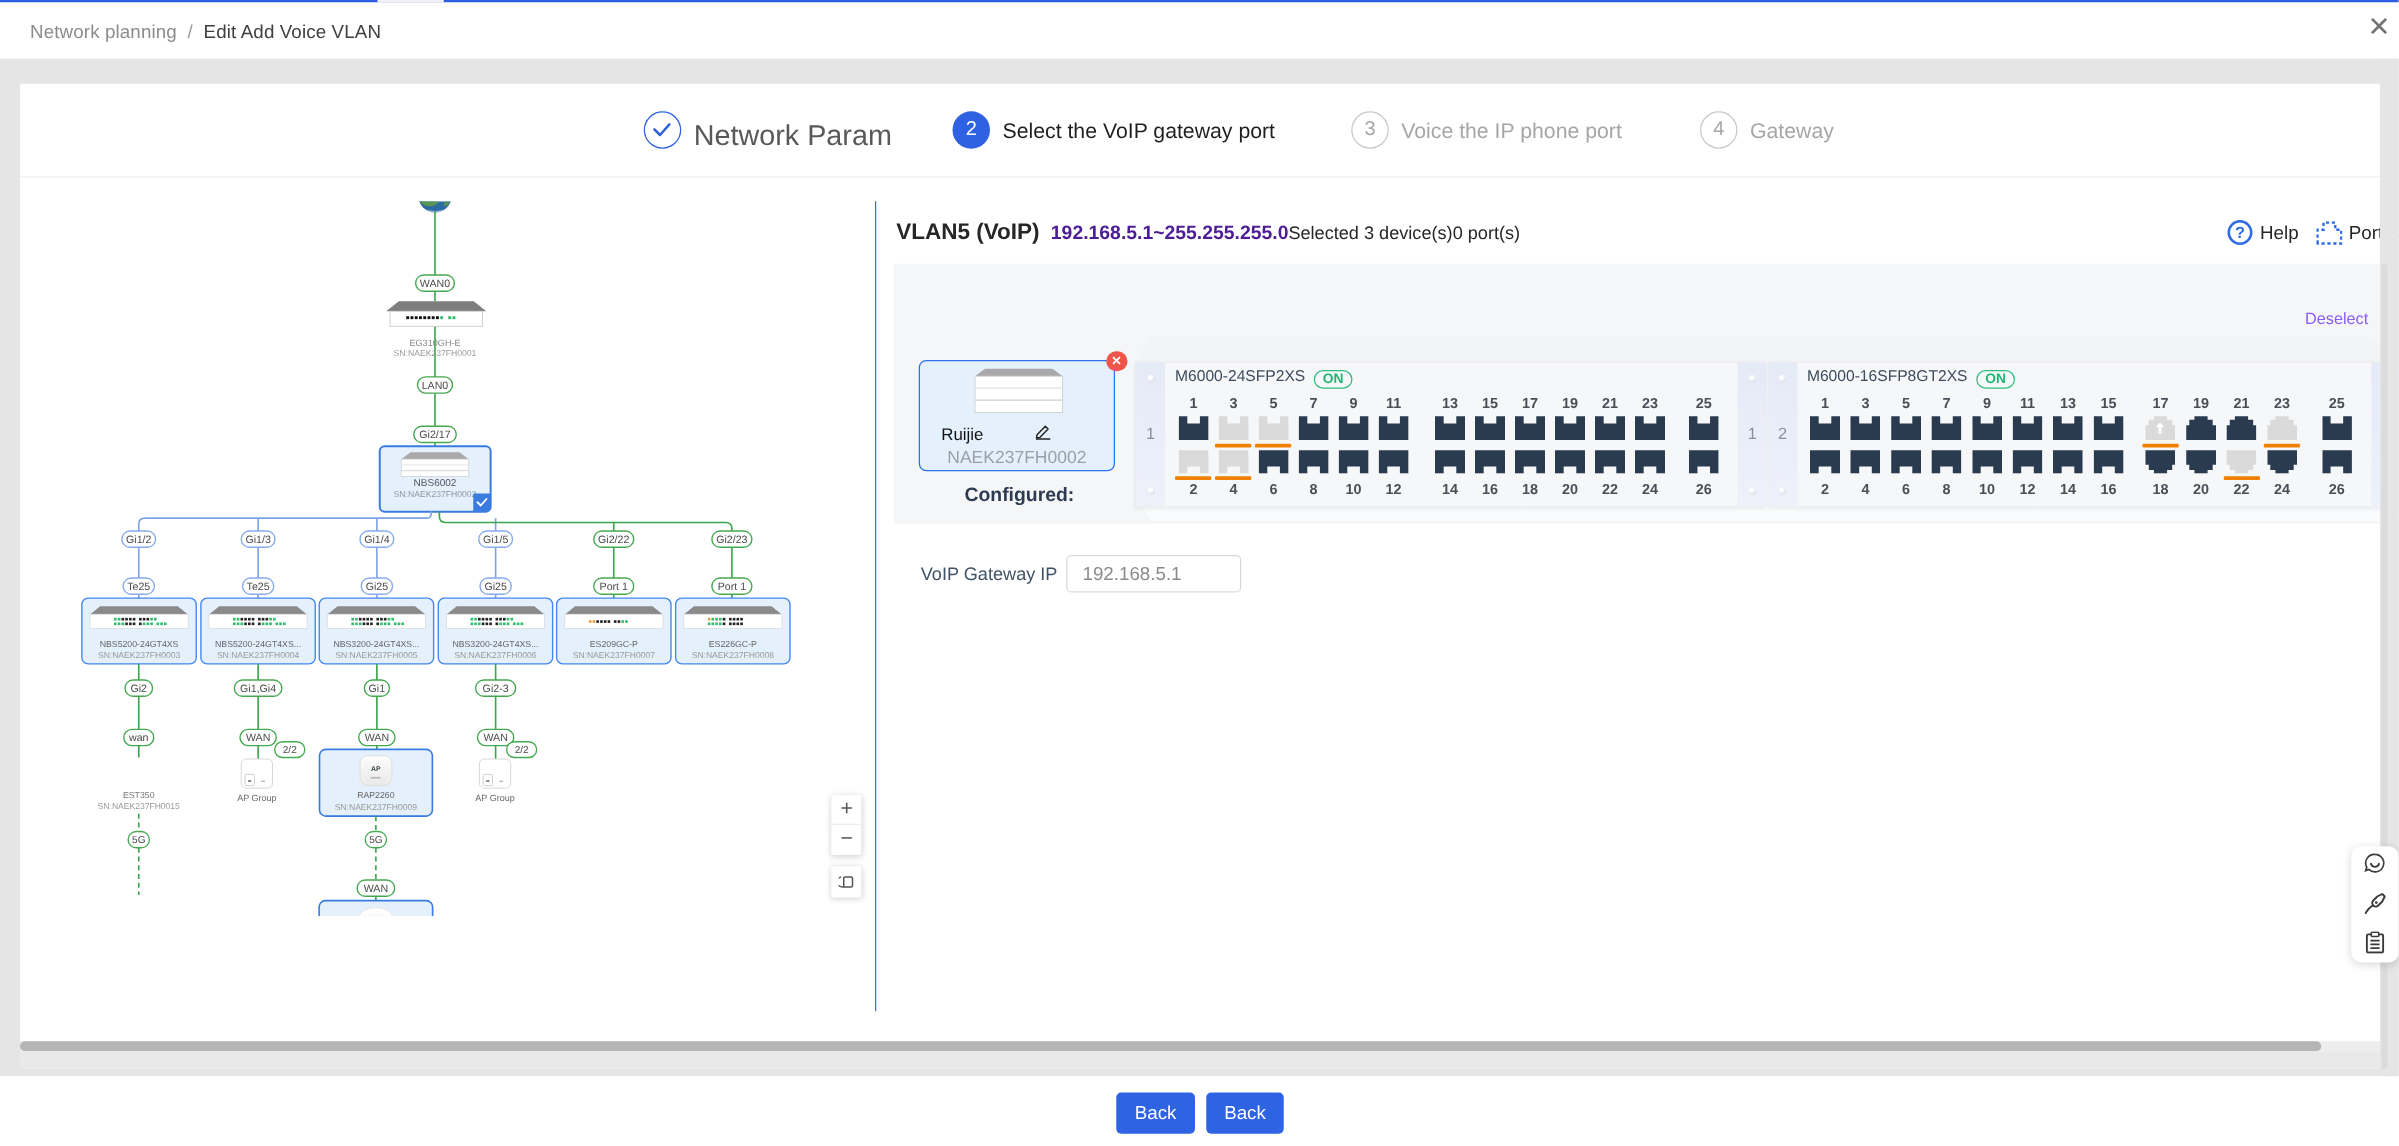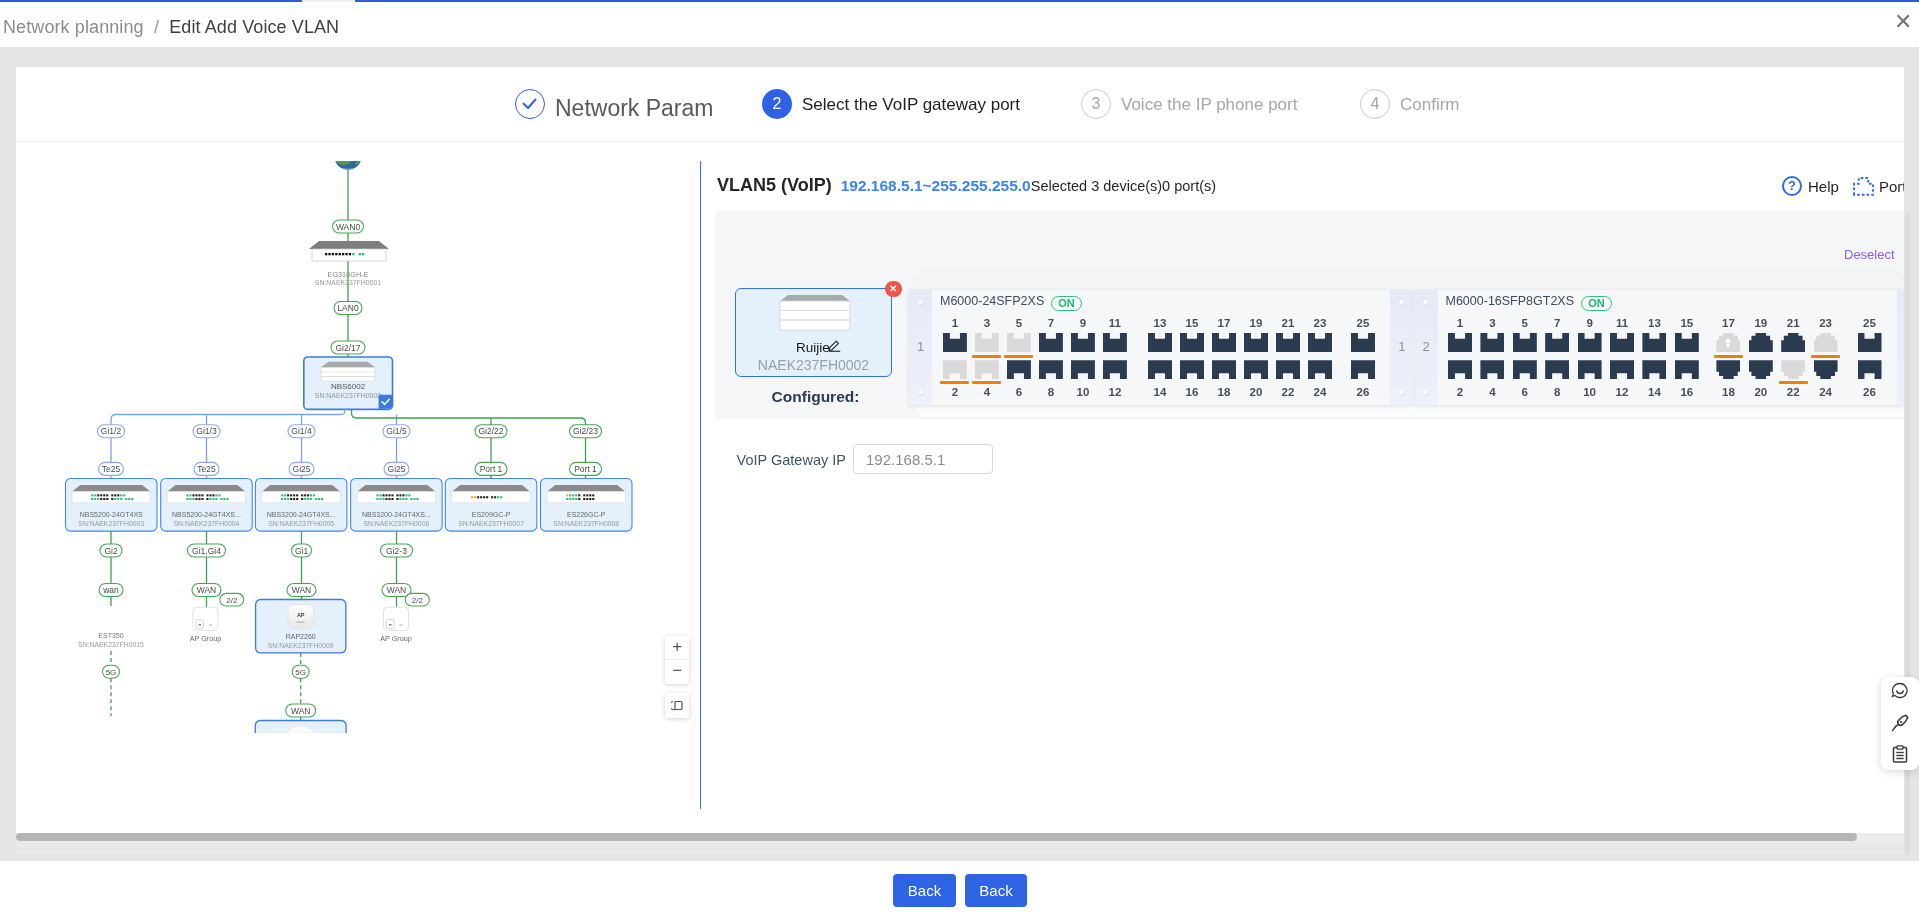--- a/index.html
+++ b/index.html
@@ -5,21 +5,21 @@
 html,body{width:1919px;height:917px;overflow:hidden;background:#fff;
  font-family:"Liberation Sans",sans-serif;position:relative;}
 .abs{position:absolute;}
 </style></head>
 <body>
 
 <div class="abs" style="left:0;top:0;width:1919px;height:2px;background:#2d5ce2;"></div>
 <div class="abs" style="left:302px;top:0;width:53px;height:2px;background:#f1f1f1;"></div>
 
 <div class="abs" style="left:0;top:2px;width:1919px;height:45px;background:#fff;"></div>
-<div class="abs" style="left:3px;top:17px;font-size:18px;letter-spacing:0.1px;color:#8c8c8c;">Network planning&nbsp; <span style="color:#999;">/</span>&nbsp; <span style="color:#404040;">Edit Add Voice VLAN</span></div>
+<div class="abs" style="left:24px;top:17px;font-size:15px;letter-spacing:0.1px;color:#8c8c8c;">Network planning&nbsp; <span style="color:#999;">/</span>&nbsp; <span style="color:#404040;">Edit Add Voice VLAN</span></div>
 <div class="abs" style="left:1894px;top:9px;font-size:22px;color:#737373;font-weight:400;">✕</div>
 
 <div class="abs" style="left:0;top:47px;width:1919px;height:814px;background:#e5e5e5;"></div>
 
 <div class="abs" style="left:0;top:861px;width:1919px;height:56px;background:#fff;"></div>
 <div class="abs" style="left:893px;top:874px;width:63px;height:33px;background:#2e63e4;border-radius:4px;color:#fff;font-size:15px;display:flex;align-items:center;justify-content:center;">Back</div>
 <div class="abs" style="left:965px;top:874px;width:62px;height:33px;background:#2e63e4;border-radius:4px;color:#fff;font-size:15px;display:flex;align-items:center;justify-content:center;">Back</div>
 
 <div class="abs" id="card" style="left:16px;top:67px;width:1888px;height:788px;background:#fff;">
 
@@ -27,21 +27,21 @@
  <svg width="27" height="27" viewBox="0 0 27 27" style="position:absolute;left:0;top:0;">
         <path d="M7.5 13.5 L12 18 L19.5 9.5" stroke="#2e62e3" stroke-width="2" fill="none" stroke-linecap="round" stroke-linejoin="round"></path>
       </svg>
 </div>
 <div class="abs" style="left:539px;top:28px;font-size:23px;color:#595959;">Network Param</div>
 <div class="abs" style="left:746px;top:21.5px;width:30px;height:30px;border-radius:50%;background:#2e62e3;color:#fff;font-size:16px;display:flex;align-items:center;justify-content:center;">2</div>
 <div class="abs" style="left:786px;top:28px;font-size:17px;color:#1f1f1f;font-weight:500;">Select the VoIP gateway port</div>
 <div class="abs" style="left:1065px;top:21.5px;width:30px;height:30px;border-radius:50%;border:1.5px solid #c9c9c9;background:#fff;color:#a6a6a6;font-size:16px;display:flex;align-items:center;justify-content:center;">3</div>
 <div class="abs" style="left:1105px;top:28px;font-size:17px;color:#a6a6a6;">Voice the IP phone port</div>
 <div class="abs" style="left:1344px;top:21.5px;width:30px;height:30px;border-radius:50%;border:1.5px solid #c9c9c9;background:#fff;color:#a6a6a6;font-size:16px;display:flex;align-items:center;justify-content:center;">4</div>
-<div class="abs" style="left:1384px;top:28px;font-size:17px;color:#a6a6a6;">Confirm</div>
+<div class="abs" style="left:1384px;top:28px;font-size:17px;color:#a6a6a6;">Gateway</div>
 <div class="abs" style="left:0;top:74px;width:1888px;height:1px;background:#f0f0f0;"></div>
 <div class="abs" style="left:0;top:94px;width:684px;height:572px;overflow:hidden;"><svg width="684" height="572" viewBox="16 161 684 572" font-family="Liberation Sans,sans-serif">
         <defs>
           <radialGradient id="gl" cx="40%" cy="30%">
             <stop offset="0%" stop-color="#9ccdf0"></stop>
             <stop offset="55%" stop-color="#4e90cc"></stop>
             <stop offset="100%" stop-color="#2e69a4"></stop>
           </radialGradient>
         </defs>
         <circle cx="348" cy="156.5" r="13.5" fill="url(#gl)"></circle>
@@ -355,21 +355,21 @@
 </div>
 <div class="abs" style="left:649.3px;top:626.3px;width:24px;height:24.5px;background:#fff;border-radius:2px;box-shadow:0 1px 5px rgba(0,0,0,.18);display:flex;align-items:center;justify-content:center;">
  <svg width="13" height="13" viewBox="0 0 13 13">
         <rect x="4" y="2.5" width="7" height="8" rx="1" fill="none" stroke="#555" stroke-width="1.2"></rect>
         <path d="M4.5 10.5 a4.5 4 0 0 1 -2.5 -8" fill="none" stroke="#555" stroke-width="1.2"></path>
       </svg>
 </div>
 
 <div class="abs" style="left:683.5px;top:94px;width:1.5px;height:648px;background:#3b6be8;"></div>
 
-<div class="abs" style="left:701px;top:108px;font-size:18px;font-weight:bold;color:#262626;">VLAN5 (VoIP)<span style="color:#3b82f6;font-size:15.5px;margin-left:9px;">192.168.5.1~255.255.255.0</span><span style="font-weight:normal;font-size:14.5px;">Selected 3 device(s)0 port(s)</span></div>
+<div class="abs" style="left:701px;top:108px;font-size:18px;font-weight:bold;color:#262626;">VLAN5 (VoIP)<span style="color:#4c1d95;font-size:15.5px;margin-left:9px;">192.168.5.1~255.255.255.0</span><span style="font-weight:normal;font-size:14.5px;">Selected 3 device(s)0 port(s)</span></div>
 <div class="abs" style="left:1766px;top:108.5px;width:20px;height:20px;border:2px solid #2e6be4;border-radius:50%;color:#2e6be4;font-size:13px;font-weight:600;display:flex;align-items:center;justify-content:center;">?</div>
 <div class="abs" style="left:1792px;top:111px;font-size:15px;color:#262626;">Help</div>
 <svg class="abs" style="left:1837px;top:110px;" width="21" height="19" viewBox="0 0 21 19">
       <path d="M1 17.8 V6.8 H5.8 V1 H15.2 V6.8 H20 V17.8 Z" fill="none" stroke="#2e6be4" stroke-width="1.9" stroke-dasharray="2.6,2.1"></path>
     </svg>
 <div class="abs" style="left:1863px;top:111px;font-size:15px;color:#262626;">Port(s)</div>
 
 <div class="abs" style="left:699px;top:144px;width:1189px;height:208px;background:#f5f6f7;"></div>
 <div class="abs" style="left:1828px;top:179.5px;font-size:13px;color:#8b5cf6;">Deselect</div>
 <div class="abs" style="left:799.5px;top:320.5px;transform:translateX(-50%);font-size:15.5px;font-weight:bold;color:#2c3b52;">Configured:</div>
@@ -529,21 +529,21 @@
     <div class="p pt d" style="left:1841.5px;top:265.7px;"></div>
     <div class="p pb d" style="left:1841.5px;top:293.3px;height:18.6px;"></div>
     <div class="num" style="left:1838.5px;top:318.8px;">26</div>
 <div class="abs" style="left:719px;top:221px;width:157px;height:89px;background:#e4f1fd;border:1.3px solid #2e72e8;border-radius:6px;"></div>
 <svg class="abs" style="left:762px;top:227px;" width="74" height="37" viewBox="0 0 74 37">
  <polygon points="2,7 10,1 64,1 72,7" fill="#a9a9ab"></polygon>
  <rect x="2" y="7" width="70" height="29" fill="#fff" stroke="#d3d3d3" stroke-width="0.8"></rect>
  <line x1="2" y1="16.5" x2="72" y2="16.5" stroke="#e3e3e3" stroke-width="1"></line>
  <line x1="2" y1="26" x2="72" y2="26" stroke="#cfcfcf" stroke-width="1"></line>
 </svg>
-<div class="abs" style="left:780px;top:272.5px;font-size:13.5px;color:#141414;">Ruijie</div>
+<div class="abs" style="left:737px;top:272.5px;font-size:13.5px;color:#141414;">Ruijie</div>
 <svg class="abs" style="left:810.5px;top:272px;" width="15" height="13" viewBox="0 0 17 14">
       <path d="M3 9.5 L10.5 2 L13 4.5 L5.5 12 L2.5 12.5 Z" fill="none" stroke="#222" stroke-width="1.3" stroke-linejoin="round"></path>
       <line x1="2" y1="13.5" x2="15" y2="13.5" stroke="#222" stroke-width="1.3"></line>
     </svg>
 <div class="abs" style="left:797.5px;top:289.5px;transform:translateX(-50%);font-size:14px;color:#9aa0a6;">NAEK237FH0002</div>
 <div class="abs" style="left:869px;top:213.5px;width:16.5px;height:16.5px;border-radius:50%;background:#f05549;color:#fff;font-size:10px;display:flex;align-items:center;justify-content:center;font-weight:bold;">✕</div>
 
 <div class="abs" style="left:0;top:765.8px;width:1888px;height:8px;background:#ededed;"></div>
 <div class="abs" style="left:0;top:765.8px;width:1841px;height:8px;background:#b5b5b5;border-radius:4px;"></div>
 <div class="abs" style="left:0;top:773.8px;width:1888px;height:14.2px;background:#e9e9e9;"></div>

